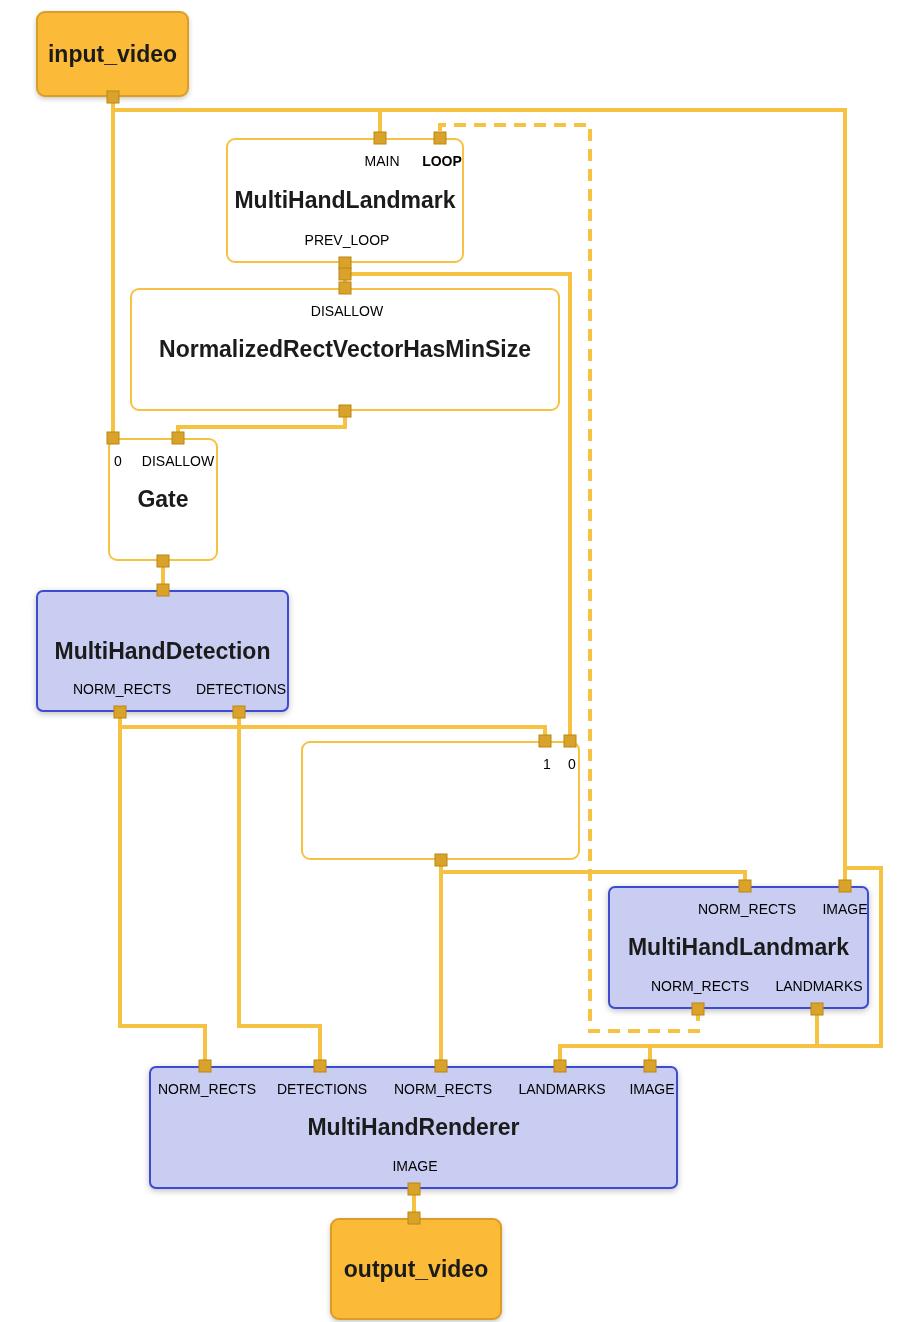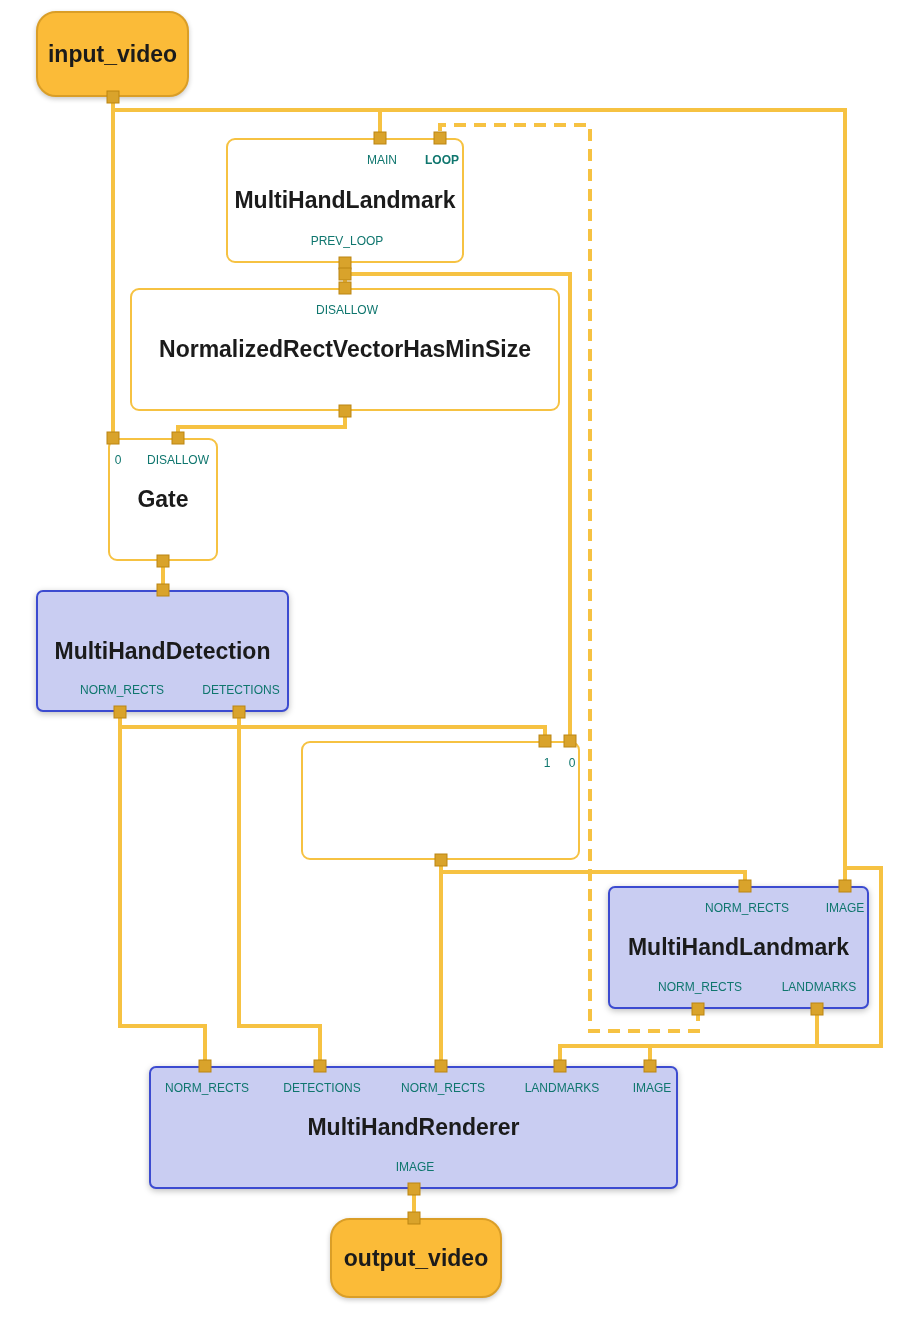--- a/index.html
+++ b/index.html
@@ -20,38 +20,38 @@
   }
   .node .title {
     font-weight: bold;
     font-size: 23px;
     color: var(--text, #1b1b1b);
     white-space: nowrap;
   }
   .stream {
     background: var(--stream-fill, #FBBB38);
     border: 2px solid var(--stream-stroke, #DA9E27);
-    border-radius: 20px;
+    border-radius: 9px;
     box-shadow: 0 2px 5px rgba(0,0,0,0.22);
   }
   .calc {
     background: #ffffff;
     border: 2px solid var(--calc-stroke, #F6C242);
     border-radius: 9px;
   }
   .subgraph {
     background: var(--subgraph-fill, #C9CDF2);
     border: 2.5px solid var(--subgraph-stroke, #3C4BD0);
     border-radius: 7px;
     box-shadow: 0 2px 6px rgba(0,0,0,0.25);
   }
   .port {
     position: absolute;
-    font-size: 12px;
-    color: #0f766e;
+    font-size: 14px;
+    color: #000000;
     white-space: nowrap;
     transform: translateX(-50%);
   }
   .port.top { top: 13px; }
   .port.bottom { bottom: 13px; }
   svg.edges {
     position: absolute;
     left: 0; top: 0;
     z-index: 5;
     pointer-events: none;
@@ -106,21 +106,21 @@
   <div class="node subgraph" style="left:149px; top:1066px; width:529px; height:123px;">
     <span class="title">MultiHandRenderer</span>
     <span class="port top" style="left:56px;">NORM_RECTS</span>
     <span class="port top" style="left:171px;">DETECTIONS</span>
     <span class="port top" style="left:292px;">NORM_RECTS</span>
     <span class="port top" style="left:411px;">LANDMARKS</span>
     <span class="port top" style="left:501px;">IMAGE</span>
     <span class="port bottom" style="left:264px;">IMAGE</span>
   </div>
 
-  <div class="node stream" style="left:330px; top:1218px; width:172px; height:80px;">
+  <div class="node stream" style="left:330px; top:1218px; width:172px; height:102px;">
     <span class="title">output_video</span>
   </div>
 
   <svg id="edge-layer" class="edges" width="918" height="1322">
       <polyline points="113,97 113,438" fill="none" stroke="#F6C242" stroke-width="4"></polyline>
       <polyline points="113,110 845,110 845,886" fill="none" stroke="#F6C242" stroke-width="4"></polyline>
       <polyline points="380,110 380,138" fill="none" stroke="#F6C242" stroke-width="4"></polyline>
       <polyline points="845,868 881,868 881,1046 650,1046 650,1066" fill="none" stroke="#F6C242" stroke-width="4"></polyline>
       <polyline points="345,263 345,288" fill="none" stroke="#F6C242" stroke-width="4"></polyline>
       <polyline points="345,274 570,274 570,741" fill="none" stroke="#F6C242" stroke-width="4"></polyline>

